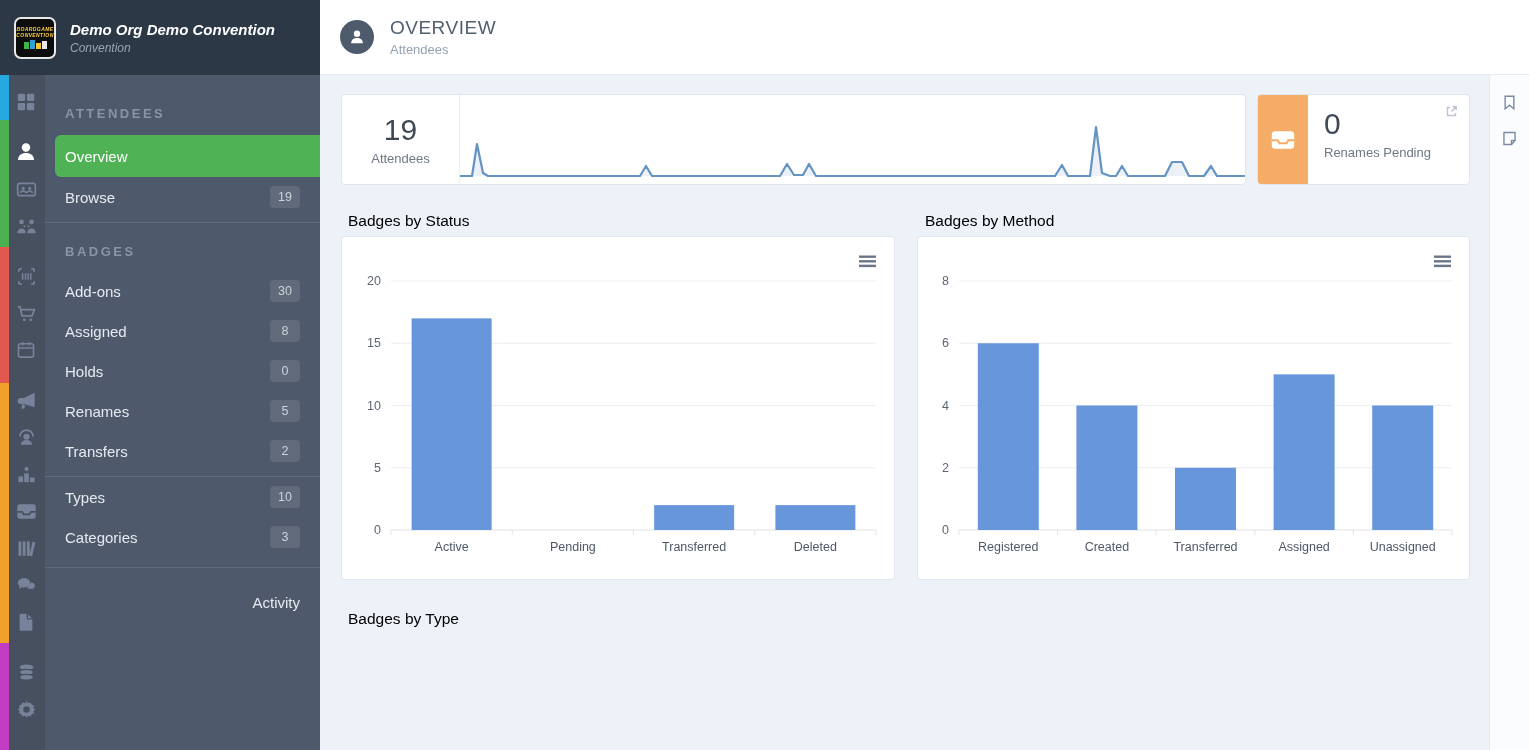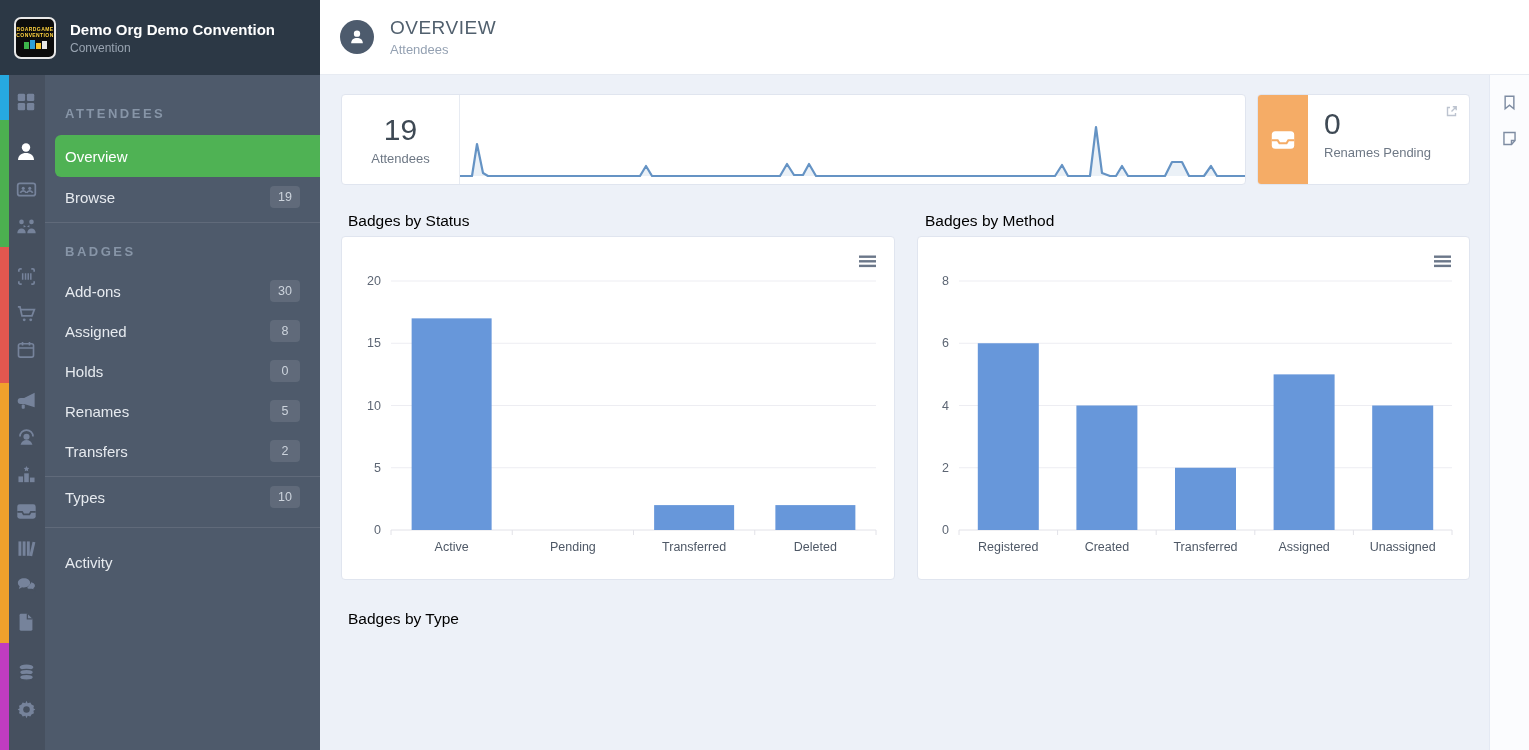--- a/index.html
+++ b/index.html
@@ -2,21 +2,21 @@
 <html><head>
 <meta charset="utf-8">
 <style>
   * { margin:0; padding:0; box-sizing:border-box; }
   html,body { width:1529px; height:750px; overflow:hidden; background:#edf1f8;
               font-family:"Liberation Sans", sans-serif; }
   .stage { position:relative; width:1529px; height:750px; }
 
   
   .org-header { position:absolute; left:0; top:0; width:320px; height:75px;
-                background:#2c3845; display:flex; align-items:center; padding:0 14px; gap:14px; }
+                background:#2c3845; display:flex; align-items:center; padding:0 14px; gap:14px;font-style:italic; }
   .org-logo { width:42px; height:42px; background:#0c0c0c; border:2px solid #e9e9e9;
               border-radius:7px; flex:0 0 auto; display:flex; flex-direction:column;
               align-items:center; justify-content:center; overflow:hidden; }
   .org-logo .ll { font-size:5px; font-weight:bold; color:#ffd23f; letter-spacing:.4px; line-height:1.2; }
   .org-logo .art { display:flex; gap:1px; margin-top:2px; align-items:flex-end; }
   .org-logo .art i { display:block; width:5px; }
   .org-title { color:#fff; font-size:15px; font-weight:bold; line-height:1.32; }
   .org-sub { color:#99a4b1; font-size:12px; margin-top:1px; }
 
   
@@ -31,21 +31,21 @@
                 color:#8795a7; font-size:13px; letter-spacing:2.5px; font-weight:bold; }
   .nav-header.first { height:44px; }
   .nav-item { height:40px; display:flex; align-items:center; padding:0 20px;
               color:#e6eaef; font-size:15px; cursor:pointer; justify-content:space-between; }
   .nav-item.active { height:42px; background:#4fb254; color:#fff;
                      border-top-left-radius:6px; border-bottom-left-radius:6px;
                      margin-left:10px; padding-left:10px; }
   .pill { background:rgba(255,255,255,.10); color:#ccd3dc; font-size:12.5px;
           border-radius:4px; padding:4px 8px; min-width:30px; text-align:center; }
   .nav-divider { border-top:1px solid rgba(255,255,255,.10); margin:0 0 0 0; }
-  .mt5{margin-top:5px;} .mt8{margin-top:8px;} .mt10{margin-top:10px;} .mt14{margin-top:14px;}
+  .mt5{margin-top:5px;} .mt8{margin-top:8px;} .mt10{margin-top:10px;} .mt14{margin-top:14px;justify-content:flex-end;}
 
   
   .main-header { position:absolute; left:320px; top:0; width:1209px; height:75px; background:#fff;
                  border-bottom:1px solid #e7ebf2; display:flex; align-items:center; padding-left:20px; gap:16px; }
   .avatar { width:34px; height:34px; border-radius:50%; background:#4d5b6d;
             display:flex; align-items:center; justify-content:center; }
   .ph-title { color:#51606e; font-size:19px; font-weight:500; letter-spacing:.5px; }
   .ph-sub { color:#94a1b2; font-size:13px; margin-top:3px; }
 
   
@@ -250,20 +250,24 @@
       </div>
       <div class="nav-item">
         <span>Transfers</span>
         <span class="pill">2</span>
       </div>
       <div class="nav-divider mt5"></div>
 
       <div class="nav-item">
         <span>Types</span>
         <span class="pill">10</span>
+      </div>
+      <div class="nav-item">
+        <span>Categories</span>
+        <span class="pill">3</span>
       </div>
       <div class="nav-divider mt10"></div>
 
       <div class="nav-item mt14">
         <span>Activity</span>
       </div>
     </div>
   </div>
 
   <div class="main-header">

